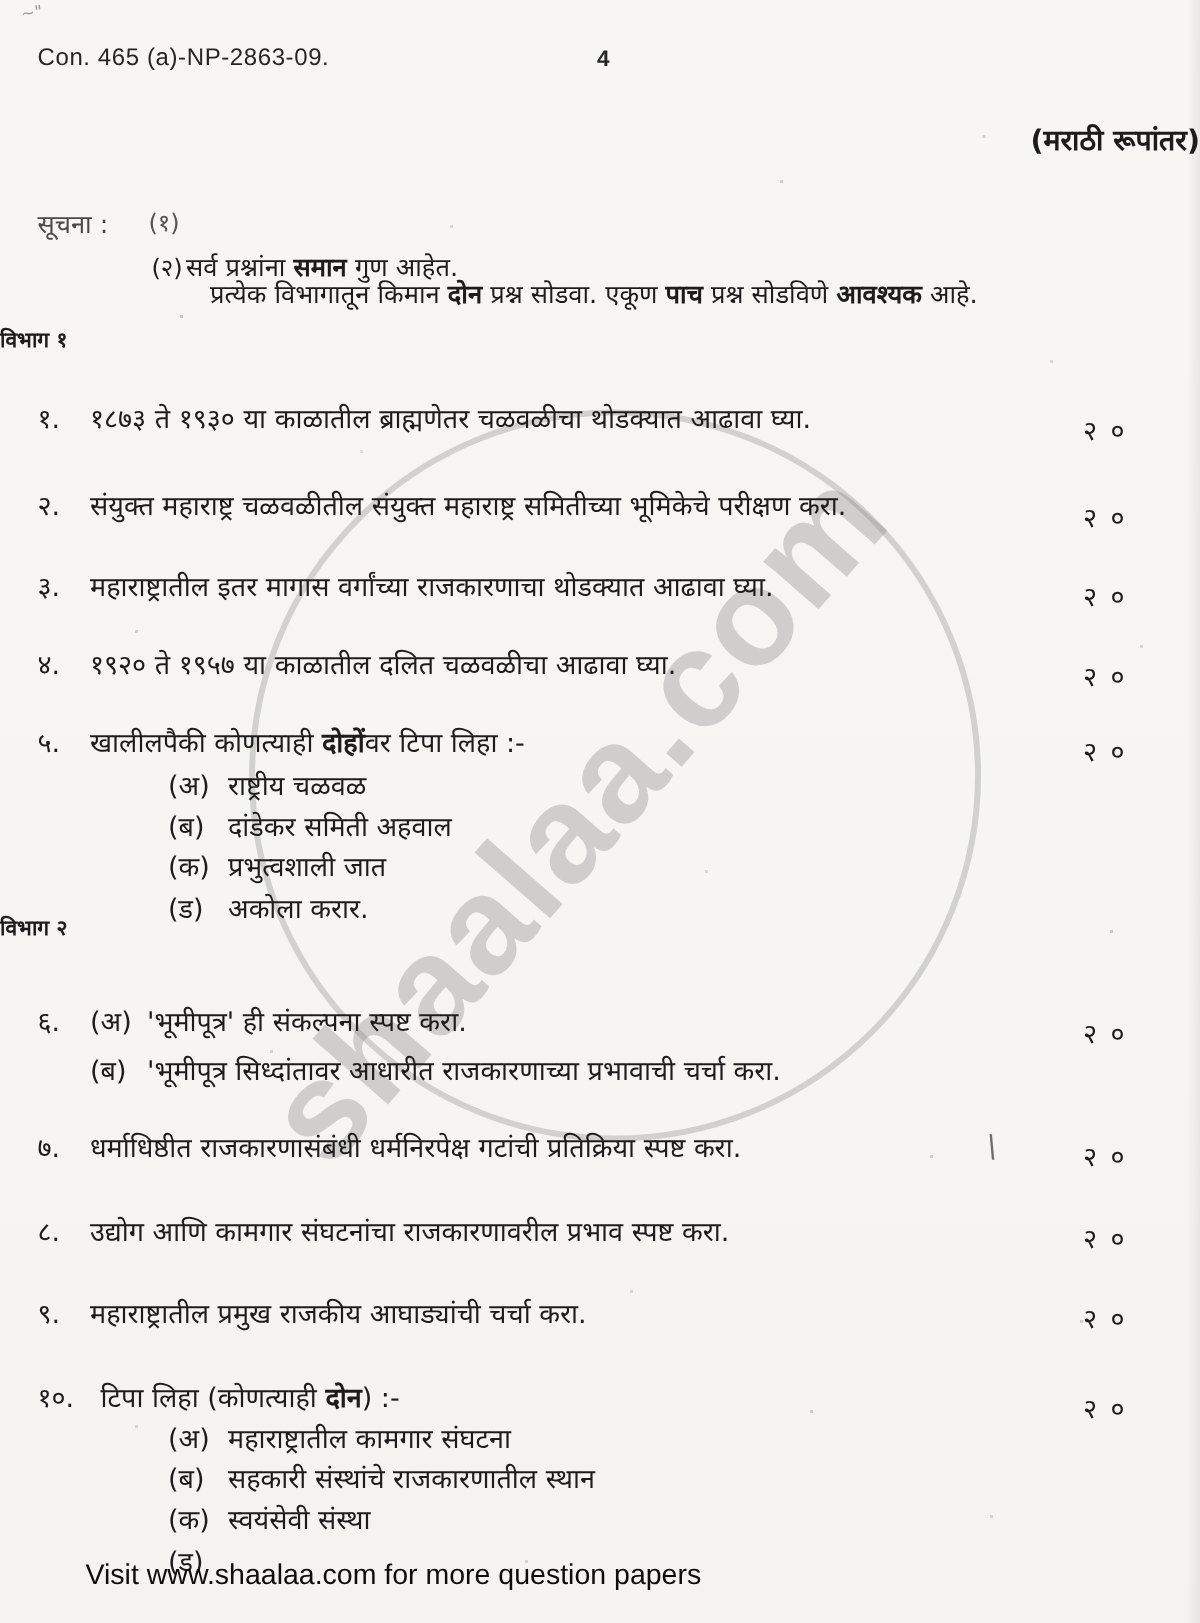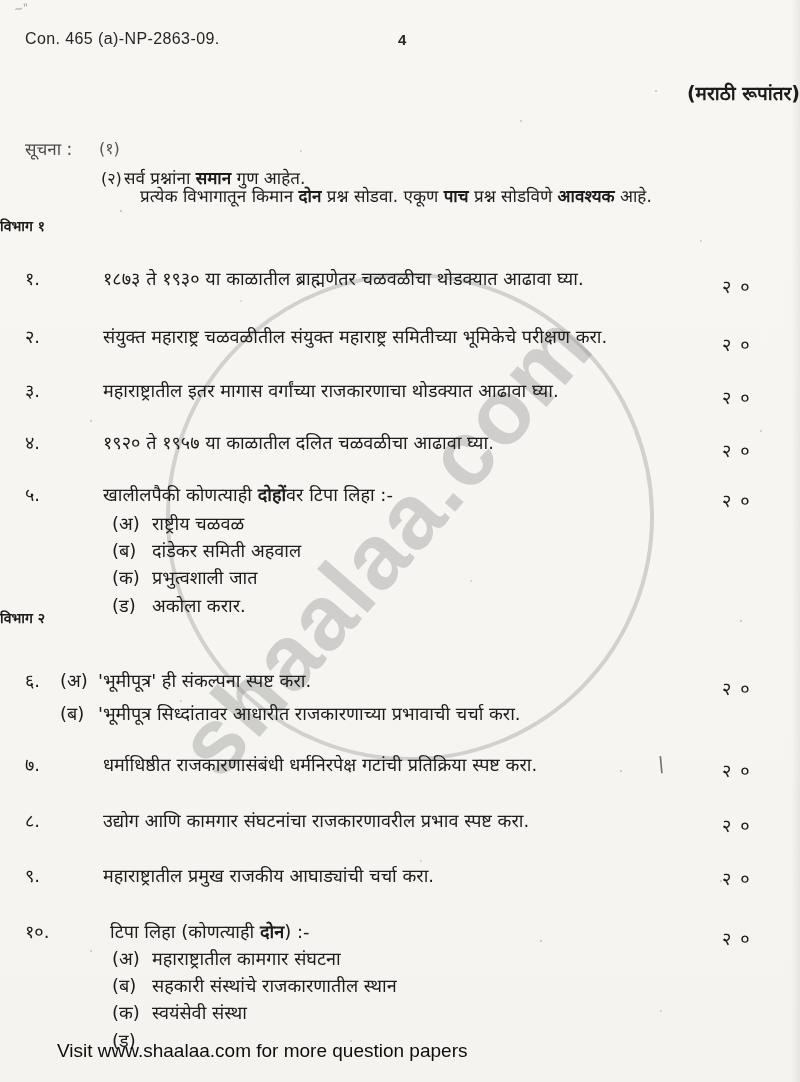--- a/index.html
+++ b/index.html
@@ -37,21 +37,21 @@
   .instr-num1  { left:99px;  top:137px; font-size:16px; color:#555; }
   .instr-txt1  { left:140px; top:136px; font-size:17px; width:645px;margin-top:48px; }
   .instr-num2  { left:101px; top:167px; font-size:16px; }
   .instr-txt2  { left:124px; top:166px; font-size:17px; }
 
   .sec-title { left:0; width:100%; font-size:14px; font-weight:bold; }
   .sec1 { top:216px; } .sec2 { top:608px; }
 
   .qrow { left:25px; display:flex; font-size:18px; }
   .qnum { width:35px; flex:none; }
-  .qtext { max-width:640px;margin-left:43px; }
+  .qtext { max-width:640px; }
   .marks { left:722px; width:70px; font-size:18px; letter-spacing:9px; }
 
   .sub { display:flex; font-size:18px; left:112px; }
   .sub .slabel { width:40px; flex:none; }
 
   .q6block { left:25px; top:668px; display:flex; font-size:18px; }
   .q6lines .q6line { display:flex; margin-bottom:9px; }
   .q6lines .slabel { width:38px; flex:none; }
 
   .footer { left:22px; top:1040px; font-size:19px; color:#0d0d0d;margin-left:35px; }

